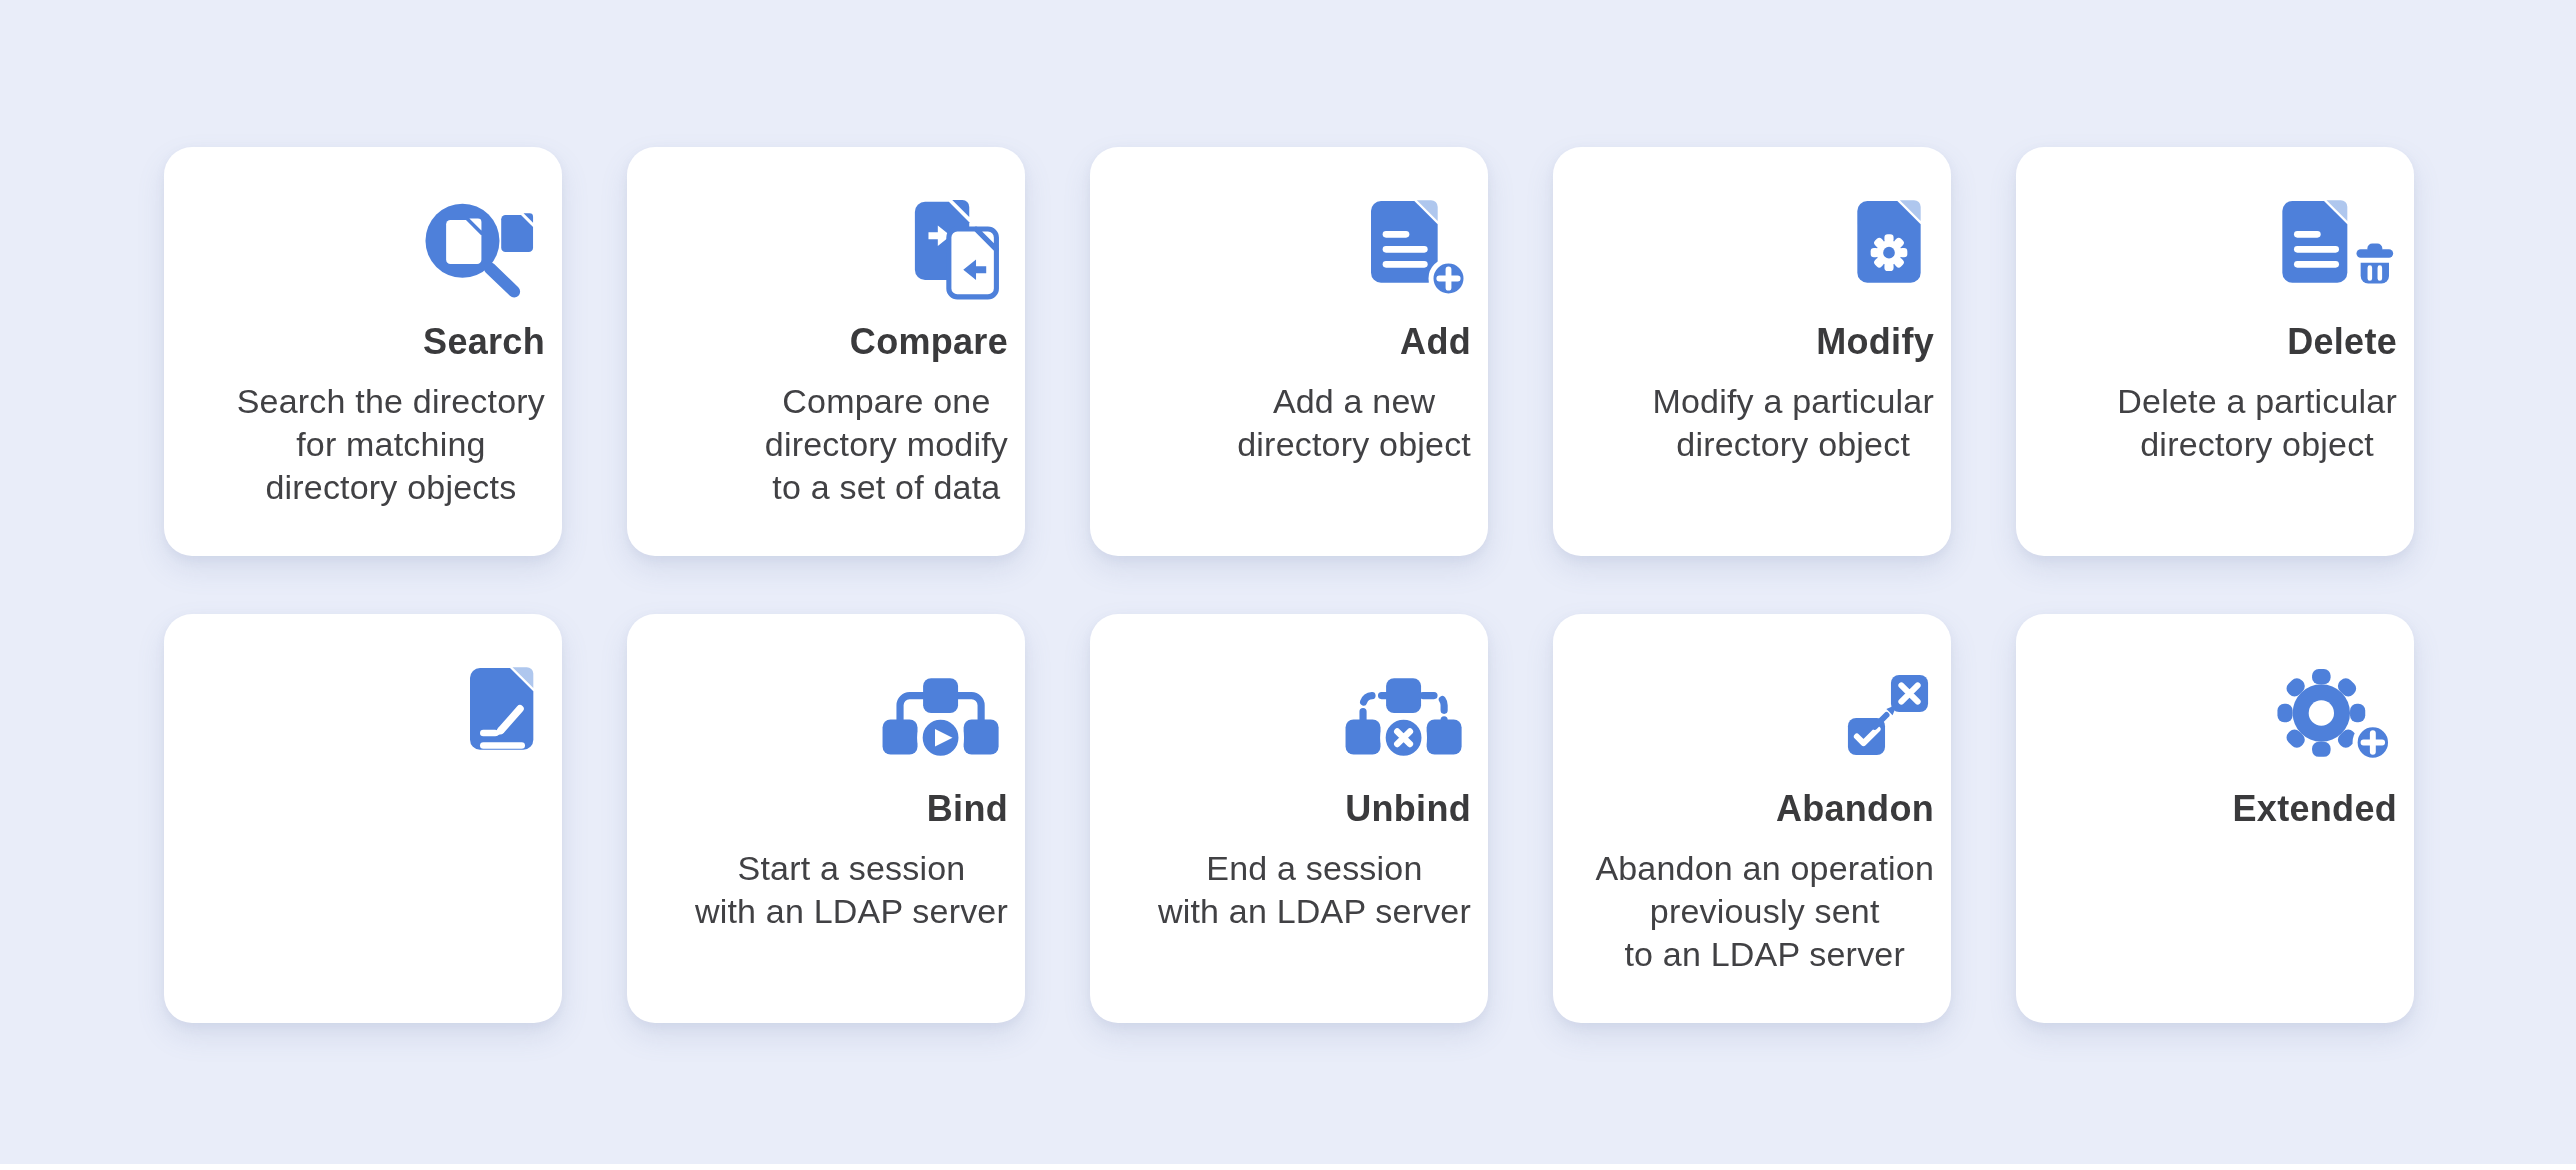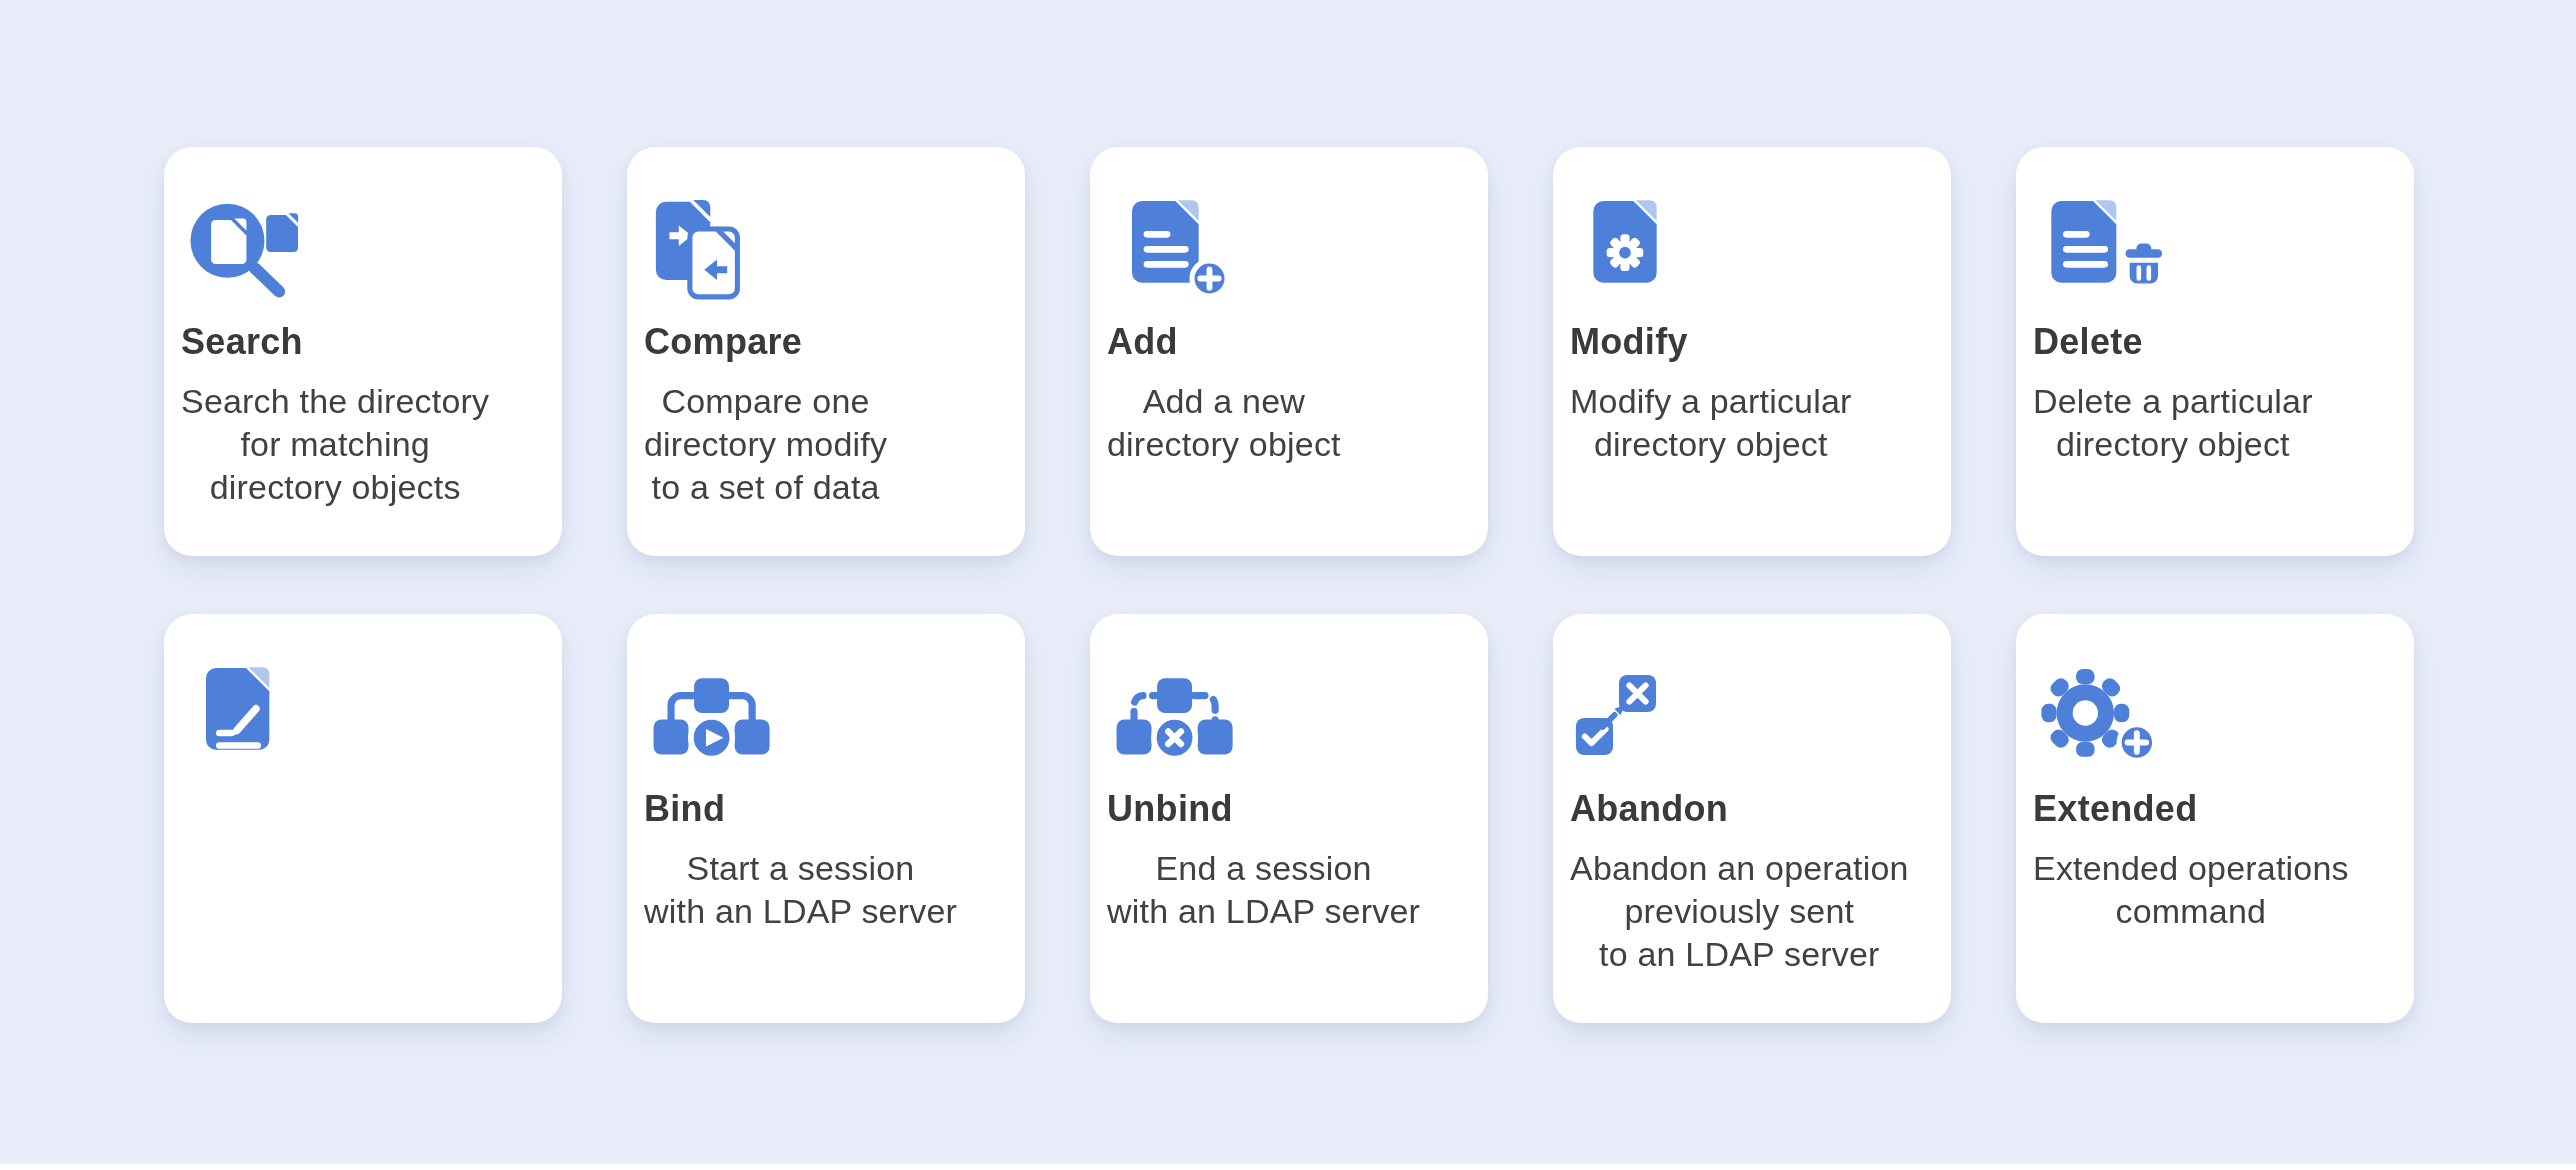--- a/index.html
+++ b/index.html
@@ -26,21 +26,21 @@
     grid-template-rows:409px 409px;
     column-gap:65px;
     row-gap:58px;
   }
   .card{
     background:var(--card);
     border-radius:28px;
     box-shadow:0 13px 28px rgba(114,130,172,0.16), 0 3.7px 9.4px rgba(114,130,172,0.08);
     display:flex;
     flex-direction:column;
-    align-items:flex-start;
+    align-items:flex-end;
     text-align:center;
     padding:41px 17px 0 17px;
   }
   .icon-box{
     height:120px;
     display:flex;
     align-items:center;
     justify-content:center;
   }
   .icon-box svg{width:auto;}
@@ -252,20 +252,18 @@
           <rect class="fb" x="51" y="6" width="22" height="18" rx="8" transform="rotate(225 62 58)"></rect>
           <rect class="fb" x="51" y="6" width="22" height="18" rx="8" transform="rotate(270 62 58)"></rect>
           <rect class="fb" x="51" y="6" width="22" height="18" rx="8" transform="rotate(315 62 58)"></rect>
           <circle class="fw" cx="62" cy="58" r="15"></circle>
         </g>
         <circle class="fb" cx="123" cy="93" r="21" stroke="#fff" stroke-width="6"></circle>
         <path class="sw nf" stroke-width="7" stroke-linecap="round" d="M112,93 h22 M123,82 v22"></path>
       </svg>
     </div>
     <div class="card-title">Extended</div>
-    <div class="card-desc">Extended operations
-command</div>
   </article>
 
 </div>
 
 <div class="bottom-strip"></div>
 
 
 </body></html>

